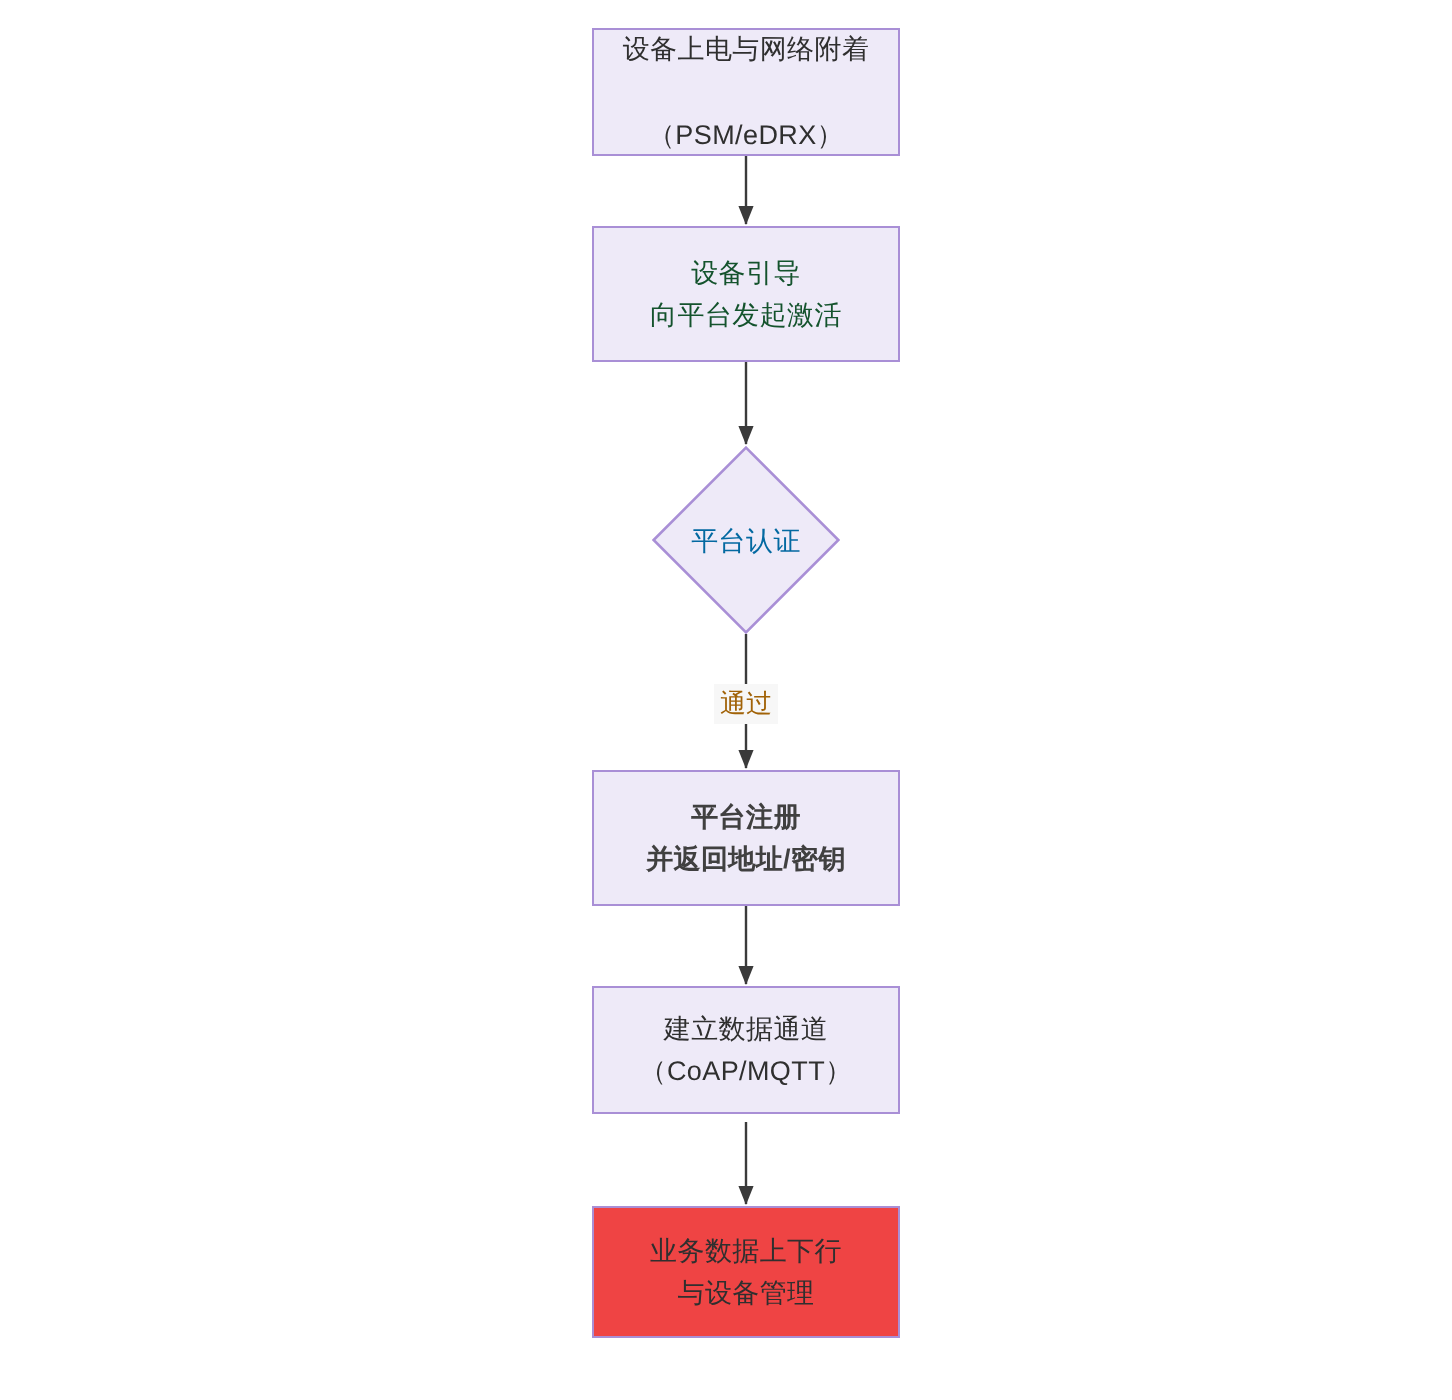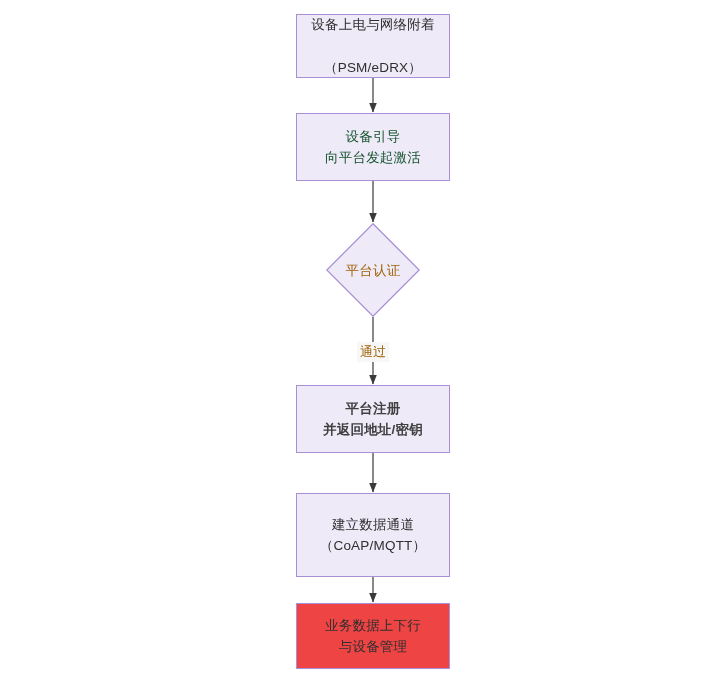--- a/index.html
+++ b/index.html
@@ -52,21 +52,21 @@
   .diamond-shape {
     position: absolute;
     left: 0;
     top: 0;
     width: 100%;
     height: 100%;
   }
   .node-decision-label {
     position: relative;
     z-index: 2;
-    color: #a16207;
+    color: #0369a1;
     font-size: 13.5px;
     line-height: 21px;
     letter-spacing: 0.2px;
     text-align: center;
   }
   .node-line {
     display: block;
     white-space: nowrap;
   }
   .edge-label {
@@ -115,21 +115,21 @@
           <polygon points="47,0.8 93.2,47 47,93.2 0.8,47" fill="#eeeaf8" stroke="#a98fd6" stroke-width="1.3"></polygon>
         </svg>
         <div class="node-decision-label">
           <span class="node-line">平台认证</span>
         </div>
       </div>
       <div class="node node-process" style="left: 296px; top: 385px; width: 154px; height: 68px; background: rgb(238, 234, 248); border-color: rgb(169, 143, 214); color: #404040; font-weight: bold;">
         <span class="node-line">平台注册</span>
         <span class="node-line">并返回地址/密钥</span>
       </div>
-      <div class="node node-process" style="left: 296px; top: 493px; width: 154px; height: 84px; background: rgb(238, 234, 248); border-color: rgb(169, 143, 214); color: rgb(47, 47, 47);">
+      <div class="node node-process" style="left: 296px; top: 493px; width: 154px; height: 64px; background: rgb(238, 234, 248); border-color: rgb(169, 143, 214); color: rgb(47, 47, 47);">
         <span class="node-line">建立数据通道</span>
         <span class="node-line">（CoAP/MQTT）</span>
       </div>
       <div class="node node-process" style="left: 296px; top: 603px; width: 154px; height: 66px; background: #ef4444; border-color: rgb(169, 143, 214); color: rgb(47, 47, 47);">
         <span class="node-line">业务数据上下行</span>
         <span class="node-line">与设备管理</span>
       </div>
     </div>
   <div id="edge-label-group">
       <div class="edge-label" style="left: 373px; top: 352px;">通过</div>

